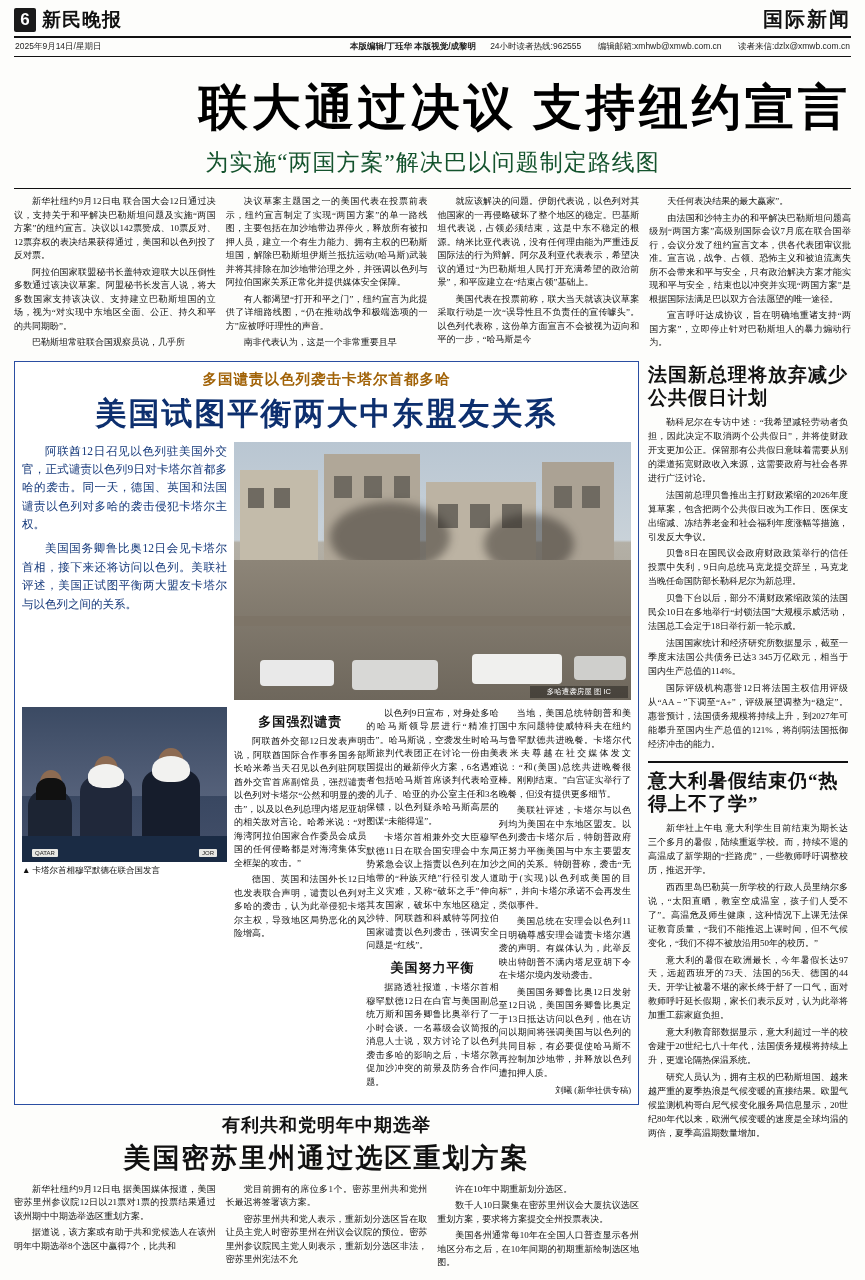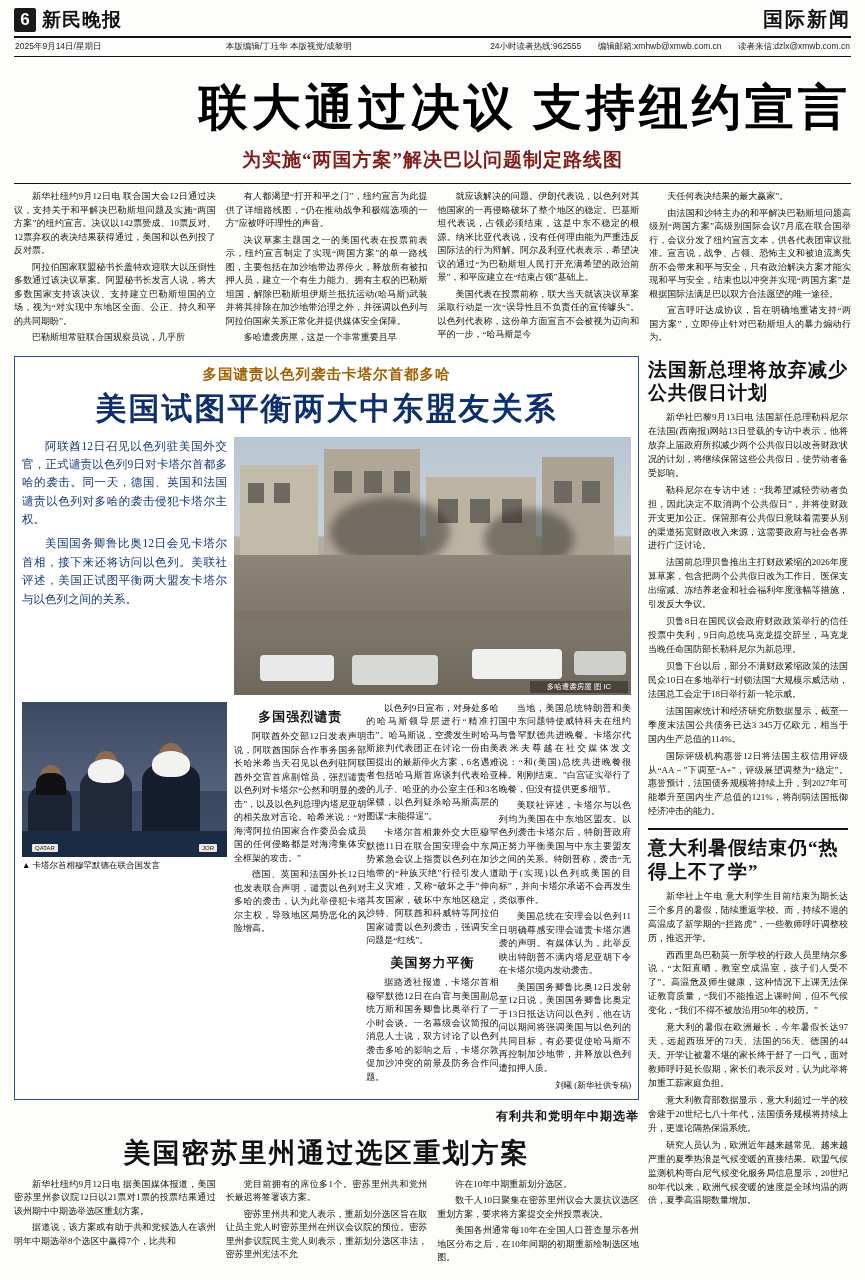--- a/index.html
+++ b/index.html
@@ -26,32 +26,32 @@
     font-family:"Liberation Serif",serif; font-weight:bold; font-size:19px;
     letter-spacing:1px; color:#111;
   }
   .mh-right { font-family:"Liberation Sans",sans-serif; font-size:20px; font-weight:bold; letter-spacing:2px; }
   .rule-thick { border-top:2px solid #111; }
   .infoline {
     display:flex; justify-content:space-between; align-items:center;
     font-size:8.5px; font-family:"Liberation Sans",sans-serif; color:#222;
     padding:3px 1px 3px 1px; border-bottom:1px solid #111;
   }
-  .infoline .center { flex:1; text-align:center; }
+  .infoline .center { flex:1; text-align:right;font-weight:bold; }
   .infoline .right { text-align:right; }
   .infoline span.seg { margin-left:14px; }
 
   
   .headline {
     text-align:right; font-family:"Liberation Serif",serif; font-weight:bold;
     font-size:49px; letter-spacing:4px; margin:18px 0 6px 0; color:#000;
   }
   .subhead {
-    text-align:center; font-size:19px; font-weight:bold; letter-spacing:1px;
-    margin-bottom:10px; color:#7f1d1d;
+    text-align:center; font-size:23px; font-weight:normal; letter-spacing:1px;
+    margin-bottom:10px; color:#14532d;
   }
   .rule-thin { border-top:1px solid #111; margin-bottom:6px; }
 
   
   .topcols { display:flex; gap:10px; font-size:9px; line-height:1.5; text-align:justify; }
   .topcols .col { flex:1; }
   .topcols p { margin:0 0 3px 0; text-indent:2em; }
 
   
   .body-wrap { display:flex; gap:9px; margin-top:8px; }
@@ -106,21 +106,21 @@
   .nameplate { position:absolute; bottom:5px; background:#e8e8e4; color:#222; font-size:6px;
     font-family:"Liberation Sans",sans-serif; padding:1px 3px; border-radius:1px;}
   .sec-cap { font-size:8.5px; margin-top:3px; line-height:1.4; }
   .feat-cols { flex:1; display:flex; font-size:9px; line-height:1.5; text-align:justify; }
   .feat-cols p { margin:0 0 3px 0; text-indent:2em; }
   .mini-head { text-align:center; font-weight:bold; font-size:13px; margin:5px 0 4px 0; letter-spacing:1px; }
   .sign { text-align:right; font-size:8.5px; margin-top:4px; }
 
   
   .below { margin-top:8px; }
-  .kicker2 { text-align:right; font-size:12px; font-weight:bold; letter-spacing:1px; margin-bottom:10px; }
+  .kicker2 { text-align:center; font-size:18px; font-weight:bold; letter-spacing:1px; margin-bottom:3px; }
   .title2 { text-align:center; font-size:27px; font-weight:bold; letter-spacing:2px; margin-bottom:7px; }
   .below-cols { display:flex; gap:10px; font-size:9px; line-height:1.5; text-align:justify; }
   .below-cols .col { flex:1; }
   .below-cols p { margin:0 0 3px 0; text-indent:2em; }
 
   
   .right-zone .rhead {
     font-size:19px; font-weight:bold; line-height:1.25; letter-spacing:1px;
     margin:2px 0 6px 0; text-align:left;
   }
@@ -155,23 +155,23 @@
   <div class="subhead">为实施“两国方案”解决巴以问题制定路线图</div>
   <div class="rule-thin"></div>
 
   <div class="topcols">
     <div class="col">
       <p>新华社纽约9月12日电 联合国大会12日通过决议，支持关于和平解决巴勒斯坦问题及实施“两国方案”的纽约宣言。决议以142票赞成、10票反对、12票弃权的表决结果获得通过，美国和以色列投了反对票。</p>
       <p>阿拉伯国家联盟秘书长盖特欢迎联大以压倒性多数通过该决议草案。阿盟秘书长发言人说，将大多数国家支持该决议、支持建立巴勒斯坦国的立场，视为“对实现中东地区全面、公正、持久和平的共同期盼”。</p>
       <p>巴勒斯坦常驻联合国观察员说，几乎所</p>
     </div>
     <div class="col">
+      <p>决议草案主题国之一的美国代表在投票前表示，纽约宣言制定了实现“两国方案”的单一路线图，主要包括在加沙地带边界停火，释放所有被扣押人员，建立一个有生力能力、拥有主权的巴勒斯坦国，解除巴勒斯坦伊斯兰抵抗运动(哈马斯)武装并将其排除在加沙地带治理之外，并强调以色列与阿拉伯国家关系正常化并提供媒体安全保障。</p>
       <p>有人都渴望“打开和平之门”，纽约宣言为此提供了详细路线图，“仍在推动战争和极端选项的一方”应被呼吁理性的声音。</p>
-      <p>决议草案主题国之一的美国代表在投票前表示，纽约宣言制定了实现“两国方案”的单一路线图，主要包括在加沙地带边界停火，释放所有被扣押人员，建立一个有生力能力、拥有主权的巴勒斯坦国，解除巴勒斯坦伊斯兰抵抗运动(哈马斯)武装并将其排除在加沙地带治理之外，并强调以色列与阿拉伯国家关系正常化并提供媒体安全保障。</p>
-      <p>多哈遭袭房屋，这是一个非常重要且早</p>
+      <p>南非代表认为，这是一个非常重要且早</p>
     </div>
     <div class="col">
       <p>就应该解决的问题。伊朗代表说，以色列对其他国家的一再侵略破坏了整个地区的稳定。巴基斯坦代表说，占领必须结束，这是中东不稳定的根源。纳米比亚代表说，没有任何理由能为严重违反国际法的行为辩解。阿尔及利亚代表表示，希望决议的通过“为巴勒斯坦人民打开充满希望的政治前景”，和平应建立在“结束占领”基础上。</p>
       <p>美国代表在投票前称，联大当天就该决议草案采取行动是一次“误导性且不负责任的宣传噱头”。以色列代表称，这份单方面宣言不会被视为迈向和平的一步，“哈马斯是今</p>
       <p></p>
     </div>
     <div class="col">
       <p>天任何表决结果的最大赢家”。</p>
       <p>由法国和沙特主办的和平解决巴勒斯坦问题高级别“两国方案”高级别国际会议7月底在联合国举行，会议分发了纽约宣言文本，供各代表团审议批准。宣言说，战争、占领、恐怖主义和被迫流离失所不会带来和平与安全，只有政治解决方案才能实现和平与安全，结束也以冲突并实现“两国方案”是根据国际法满足巴以双方合法愿望的唯一途径。</p>
       <p>宣言呼吁达成协议，旨在明确地重诸支持“两国方案”，立即停止针对巴勒斯坦人的暴力煽动行为。</p>
@@ -278,31 +278,30 @@
             <p>许在10年中期重新划分选区。</p>
             <p>数千人10日聚集在密苏里州议会大厦抗议选区重划方案，要求将方案提交全州投票表决。</p>
             <p>美国各州通常每10年在全国人口普查显示各州地区分布之后，在10年间期的初期重新绘制选区地图。</p>
           </div>
         </div>
       </div>
     </div>
 
     <div class="right-zone">
       <div class="rhead">法国新总理将放弃减少公共假日计划</div>
-      <p>新华社巴黎9月13日电 法国新任总理勒科尼尔在法国(西南报)网站13日登载的专访中表示，他将放弃上届政府所拟减少两个公共假日以改善财政状况的计划，将继续保留这些公共假日，使劳动者备受影响。</p>
       <p>勒科尼尔在专访中述：“我希望减轻劳动者负担，因此决定不取消两个公共假日”，并将使财政开支更加公正。保留那有公共假日意味着需要从别的渠道拓宽财政收入来源，这需要政府与社会各界进行广泛讨论。</p>
       <p>法国前总理贝鲁推出主打财政紧缩的2026年度算草案，包含把两个公共假日改为工作日、医保支出缩减、冻结养老金和社会福利年度涨幅等措施，引发反大争议。</p>
       <p>贝鲁8日在国民议会政府财政政策举行的信任投票中失利，9日向总统马克龙提交辞呈，马克龙当晚任命国防部长勒科尼尔为新总理。</p>
       <p>贝鲁下台以后，部分不满财政紧缩政策的法国民众10日在多地举行“封锁法国”大规模示威活动，法国总工会定于18日举行新一轮示威。</p>
       <p>法国国家统计和经济研究所数据显示，截至一季度末法国公共债务已达3 345万亿欧元，相当于国内生产总值的114%。</p>
       <p>国际评级机构惠誉12日将法国主权信用评级从“AA－”下调至“A+”，评级展望调整为“稳定”。惠誉预计，法国债务规模将持续上升，到2027年可能攀升至国内生产总值的121%，将削弱法国抵御经济冲击的能力。</p>
 
       <div class="div-rule-thick"></div>
 
       <div class="rhead">意大利暑假结束仍“热得上不了学”</div>
       <p>新华社上午电 意大利学生目前结束为期长达三个多月的暑假，陆续重返学校。而，持续不退的高温成了新学期的“拦路虎”，一些教师呼吁调整校历，推迟开学。</p>
       <p>西西里岛巴勒莫一所学校的行政人员里纳尔多说，“太阳直晒，教室空成温室，孩子们人受不了”。高温危及师生健康，这种情况下上课无法保证教育质量，“我们不能推迟上课时间，但不气候变化，“我们不得不被放沿用50年的校历。”</p>
       <p>意大利的暑假在欧洲最长，今年暑假长达97天，远超西班牙的73天、法国的56天、德国的44天。开学让被暑不堪的家长终于舒了一口气，面对教师呼吁延长假期，家长们表示反对，认为此举将加重工薪家庭负担。</p>
       <p>意大利教育部数据显示，意大利超过一半的校舍建于20世纪七八十年代，法国债务规模将持续上升，更遑论隔热保温系统。</p>
-      <p>研究人员认为，欧洲近年越来越常见、越来越严重的夏季热浪是气候变暖的直接结果。欧盟气候监测机构哥白尼气候变化服务局信息显示，20世纪80年代以来，欧洲气候变暖的速度是全球均温的两倍，夏季高温期数量增加。</p>
+      <p>研究人员认为，拥有主权的巴勒斯坦国、越来越严重的夏季热浪是气候变暖的直接结果。欧盟气候监测机构哥白尼气候变化服务局信息显示，20世纪80年代以来，欧洲气候变暖的速度是全球均温的两倍，夏季高温期数量增加。</p>
     </div>
   </div>
 </div>
 
 </body></html>

